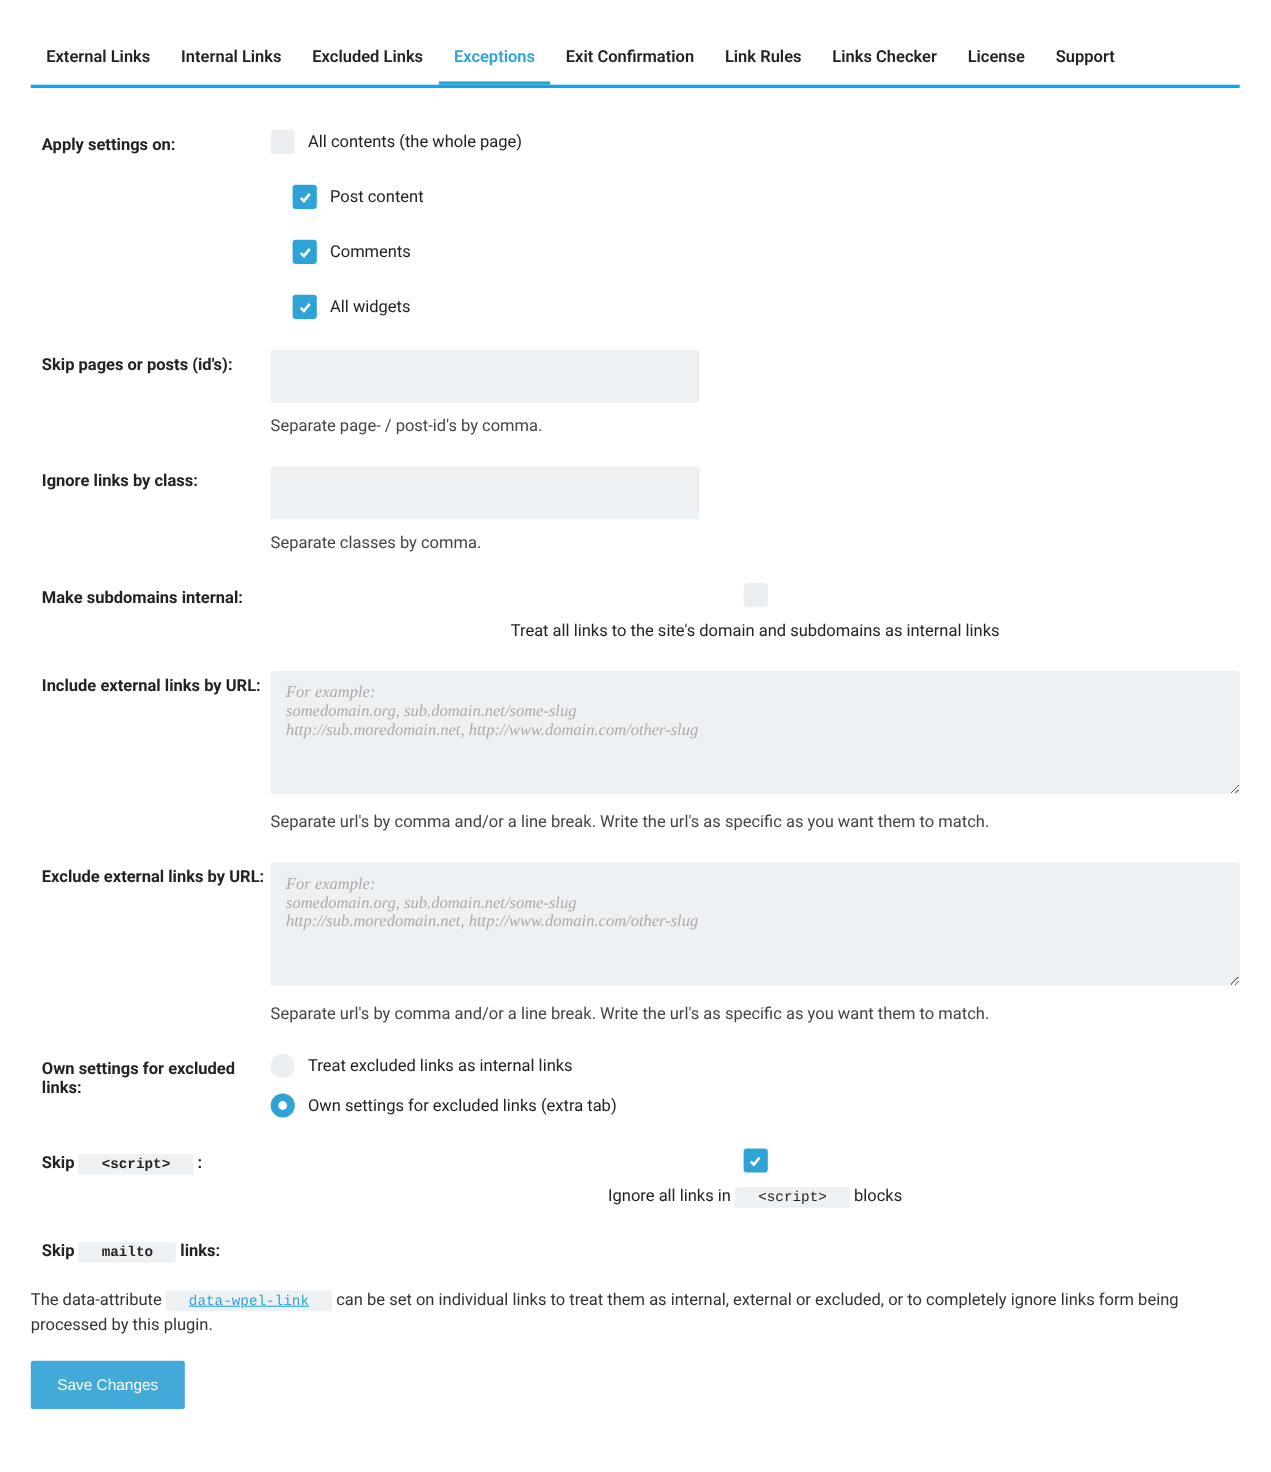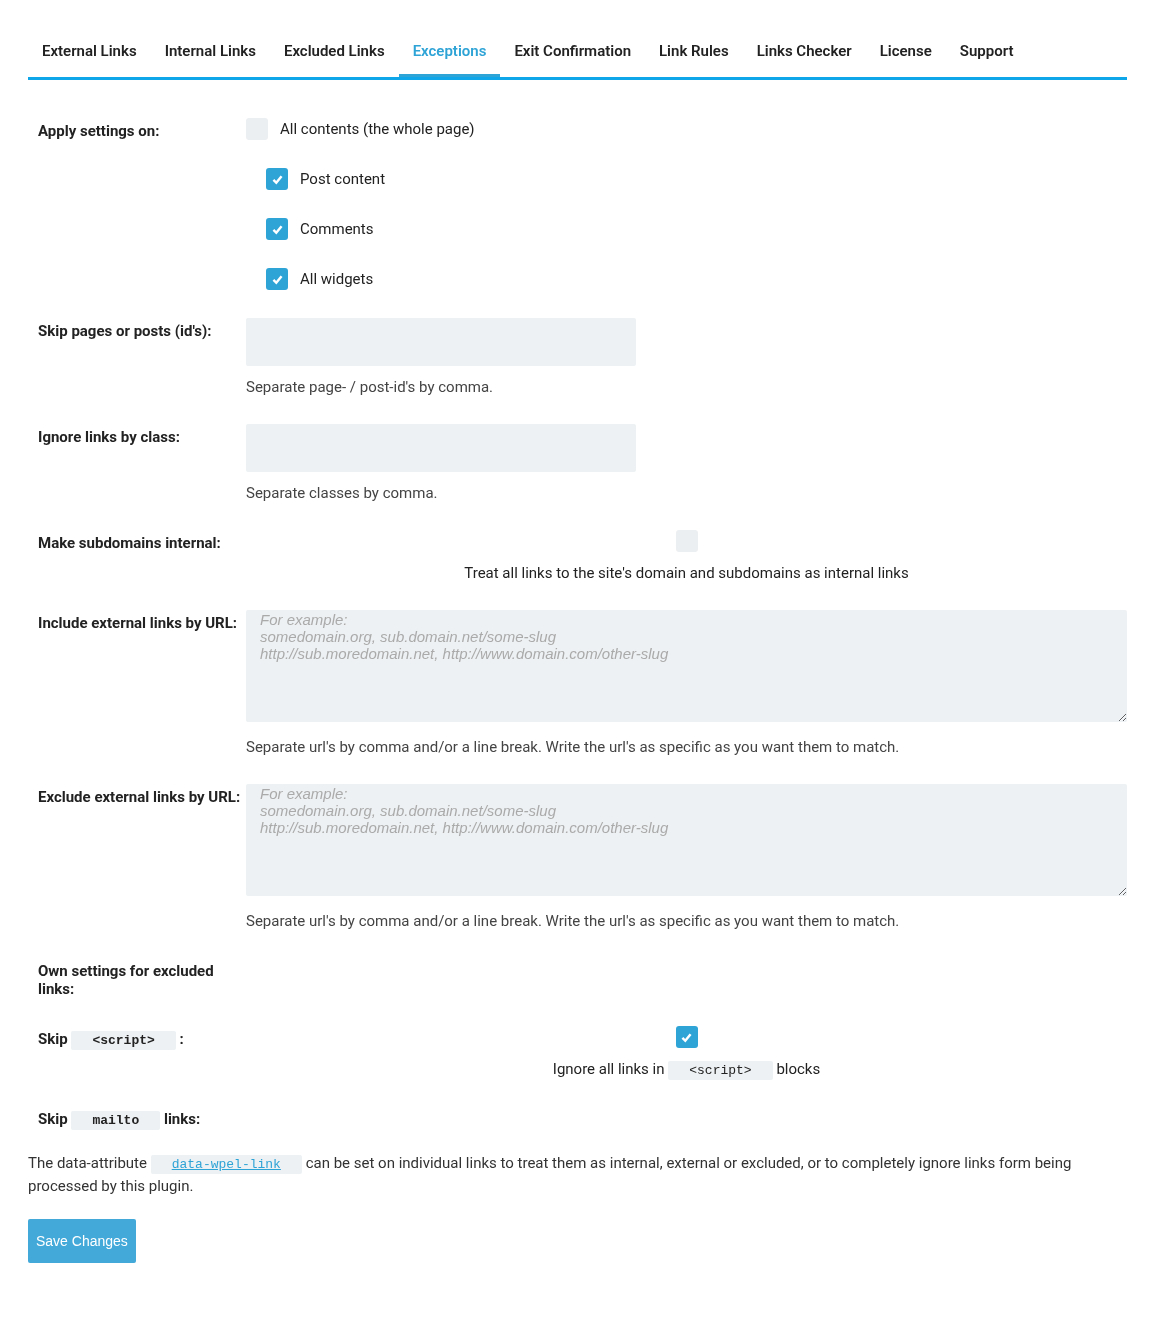--- a/index.html
+++ b/index.html
@@ -107,25 +107,25 @@
     padding: 10px 14px;
     font-size: 15px;
     font-family: inherit;
   }
   .textarea {
     width: 100%;
     min-height: 112px;
     background: #eef1f3;
     border: none;
     border-radius: 2px;
-    padding: 1px 14px;
+    padding: 12px 14px;
     font-size: 15px;
     font-style: italic;
     color: #333;
-    font-family: Liberation Sans, sans-serif;
+    font-family: Liberation Serif, serif;
     resize: both;
   }
   .textarea::placeholder { color: #aaa; font-style: italic; white-space: pre-wrap; }
   .help-text {
     font-size: 15px;
     color: #444;
     margin-top: 12px;
   }
   .code-inline {
     font-family: "Courier New", monospace;
@@ -138,21 +138,21 @@
   .footnote {
     font-size: 15px;
     color: #333;
     margin-top: 14px;
     line-height: 1.5;
   }
   .save-btn {
     background: #42a9d9;
     color: #fff;
     border: none;
-    padding: 14px 8px;
+    padding: 14px 24px;
     font-size: 14px;
     border-radius: 2px;
     cursor: pointer;
     margin-top: 22px;
   }
 </style>
 </head>
 <body>
 
 
@@ -247,20 +247,30 @@
     <div class="form-control-col">
       <textarea class="textarea" placeholder="For example:
 somedomain.org, sub.domain.net/some-slug
 http://sub.moredomain.net, http://www.domain.com/other-slug" style=""></textarea>
       <div class="help-text">Separate url's by comma and/or a line break. Write the url's as specific as you want them to match.</div>
     </div>
   </div>
 
   <div class="form-row">
     <div class="form-label">Own settings for excluded links:</div>
+    <div class="form-control-col">
+      <div class="radio-row">
+        <span class="radio unselected"></span>
+        <span class="cb-label">Treat excluded links as internal links</span>
+      </div>
+      <div class="radio-row" style="margin-bottom:0;">
+        <span class="radio selected"></span>
+        <span class="cb-label">Own settings for excluded links (extra tab)</span>
+      </div>
+    </div>
   </div>
 
   <div class="form-row">
     <div class="form-label">
       <span>Skip </span><span class="code-inline">&lt;script&gt;</span><span> :</span>
     </div>
     <div class="form-control-col">
       <div class="checkbox-row single">
         <span class="cb checked">
             <svg viewBox="0 0 16 16">

